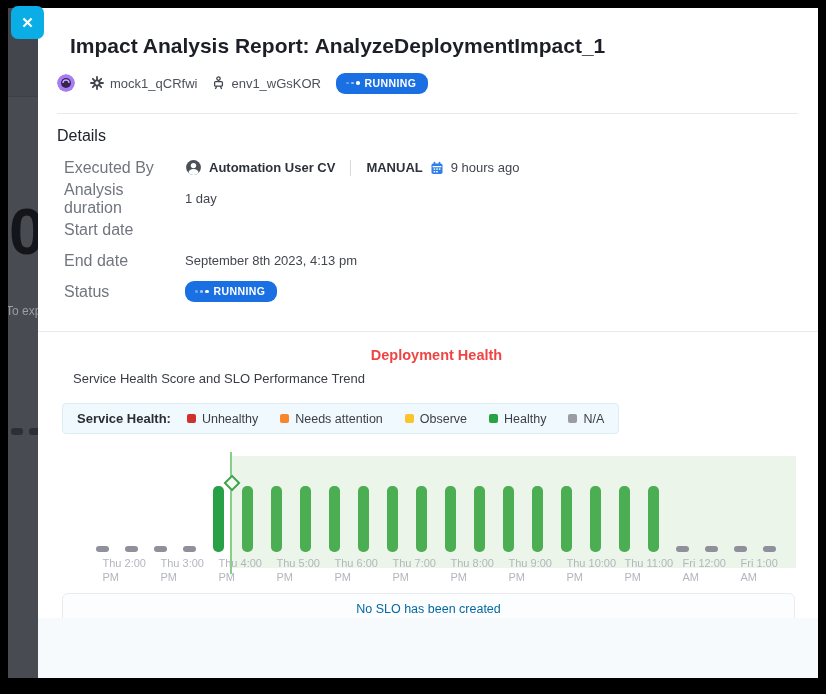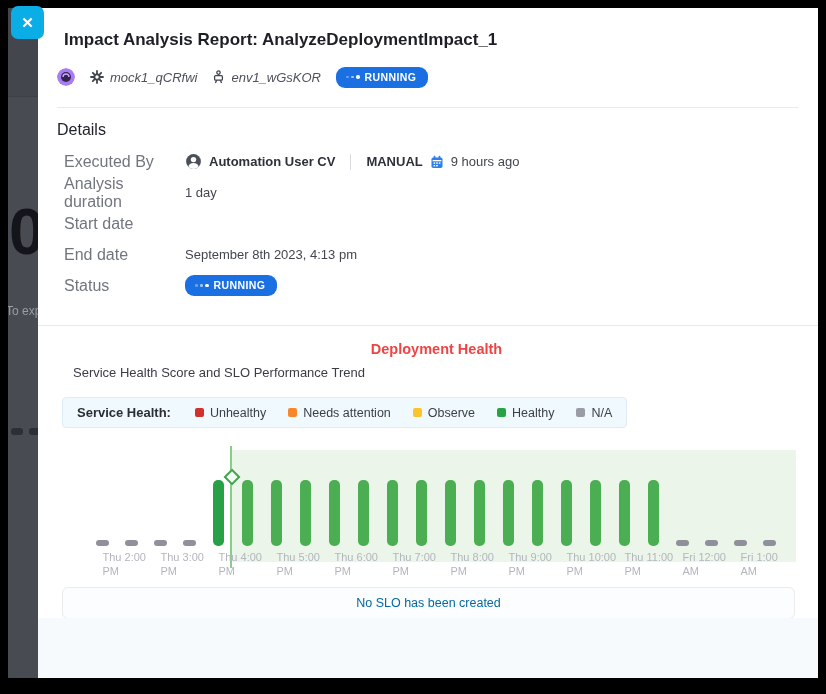--- a/index.html
+++ b/index.html
@@ -20,23 +20,23 @@
     position:absolute;left:11px;top:6px;width:33px;height:33px;z-index:10;
     background:#0aade6;border:none;border-radius:7px;color:#fff;
     font-size:15px;font-weight:700;display:flex;align-items:center;justify-content:center;cursor:pointer;
     font-family:"Liberation Sans",sans-serif;
   }
   
   .drawer{position:absolute;left:38px;top:8px;width:780px;height:670px;background:#ffffff;overflow:hidden;}
   .drawer-footer{position:absolute;left:0;top:610px;width:780px;height:60px;background:#f7fafc;}
   .content{position:relative;padding:14px 8px 0 19px;}
   
-  .title{margin:7px;font-size:17px;line-height:22px;font-weight:700;color:#1d1f27;}
+  .title{margin:13px;font-size:21px;line-height:22px;font-weight:700;color:#1d1f27;}
   .meta-row{margin-top:14px;display:flex;align-items:center;gap:15px;height:24px;}
-  .meta-item{display:flex;align-items:center;gap:6px;font-size:13px;color:#4d515b;font-style:italic;}
+  .meta-item{display:flex;align-items:center;gap:6px;font-size:13px;color:#4d515b;}
   .avatar{width:18px;height:18px;border-radius:50%;display:block;}
   .hdivider{margin-top:18px;height:1px;background:#e8eaee;margin-right:12px;}
   
   .badge{display:inline-flex;align-items:center;gap:5px;background:#1a6fe3;color:#fff;
     font-size:10.5px;font-weight:700;letter-spacing:.4px;padding:4px 12px 4px 10px;border-radius:9px;line-height:13px;}
   .badge .dots{display:inline-flex;align-items:center;gap:2.5px;}
   .badge .dots i{width:3.5px;height:3.5px;border-radius:50%;background:#fff;display:block;}
   .badge .dots i.d1{opacity:.35;width:2.5px;height:2.5px;}
   .badge .dots i.d2{opacity:.6;width:2.5px;height:2.5px;}
   
@@ -45,21 +45,21 @@
   .drow{display:flex;align-items:center;height:31px;padding-left:7px;}
   .dlabel{width:121px;flex:0 0 121px;font-size:16px;color:#71757e;}
   .dvalue{font-size:13px;color:#43464f;display:flex;align-items:center;gap:7px;}
   .user-name{font-weight:700;color:#2e313a;}
   .vbar{display:inline-block;width:1px;height:16px;background:#d9dbe0;margin:0 8px;}
   .trigger{font-weight:700;color:#2e313a;}
   .full-divider{margin:24px -8px 0 -19px;height:1px;background:#e7e9ec;}
   
   .dh-h{margin:15px 0 0 6px;font-size:14.5px;line-height:17px;font-weight:700;color:#ef4444;text-align:center;}
   .dh-sub{margin:7px 0 0 16px;font-size:13px;line-height:15px;color:#3a3d45;}
-  .legend{margin:17px 0 0 5px;display:inline-flex;align-items:center;gap:24px;
+  .legend{margin:17px 0 0 5px;display:inline-flex;align-items:center;gap:16px;
     background:#f0f9fd;border:1px solid #dcedf5;border-radius:4px;padding:7px 14px;}
   .legend-title{font-size:13px;font-weight:700;color:#2b2e34;}
   .lg-item{display:inline-flex;align-items:center;gap:6px;font-size:12.5px;color:#3c3f46;}
   .lg-sq{display:block;width:9px;height:9px;border-radius:2px;}
   
   .chart{position:relative;margin:14px 0 0 5px;width:748px;height:136px;padding:0 26px;box-sizing:border-box;}
   .chart-shade{position:absolute;top:8px;right:14px;height:112px;background:#ebf5e9;z-index:0;}
   .chart-line{position:absolute;top:4px;width:2px;height:122px;background:#86cf8b;z-index:2;}
   .chart-diamond{position:absolute;top:29px;width:8px;height:8px;border:2px solid #3fa24b;background:#f2faf2;transform:rotate(45deg);z-index:3;}
   .bars-row{position:relative;display:flex;height:104px;align-items:flex-end;z-index:1;}

